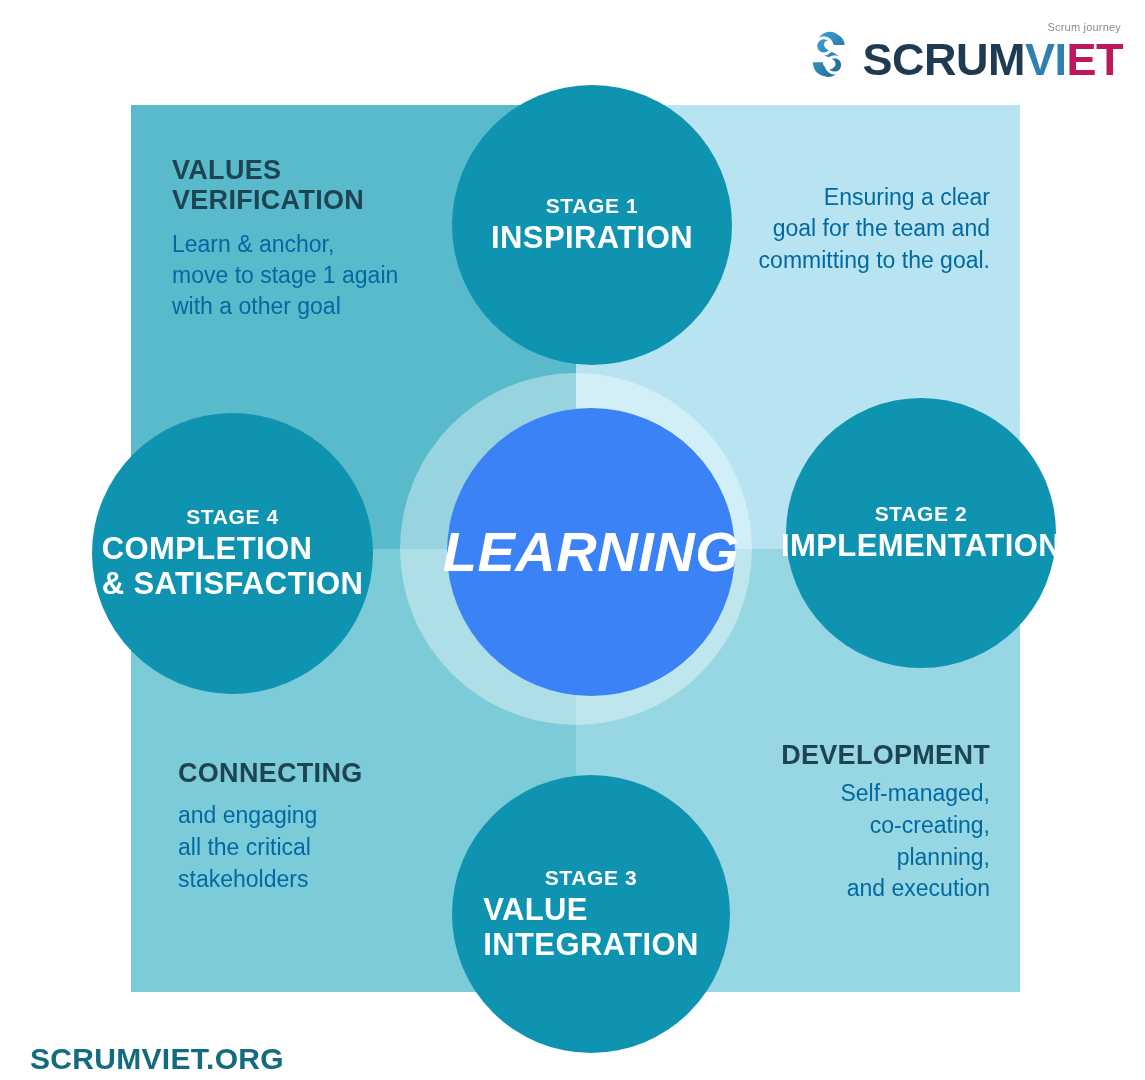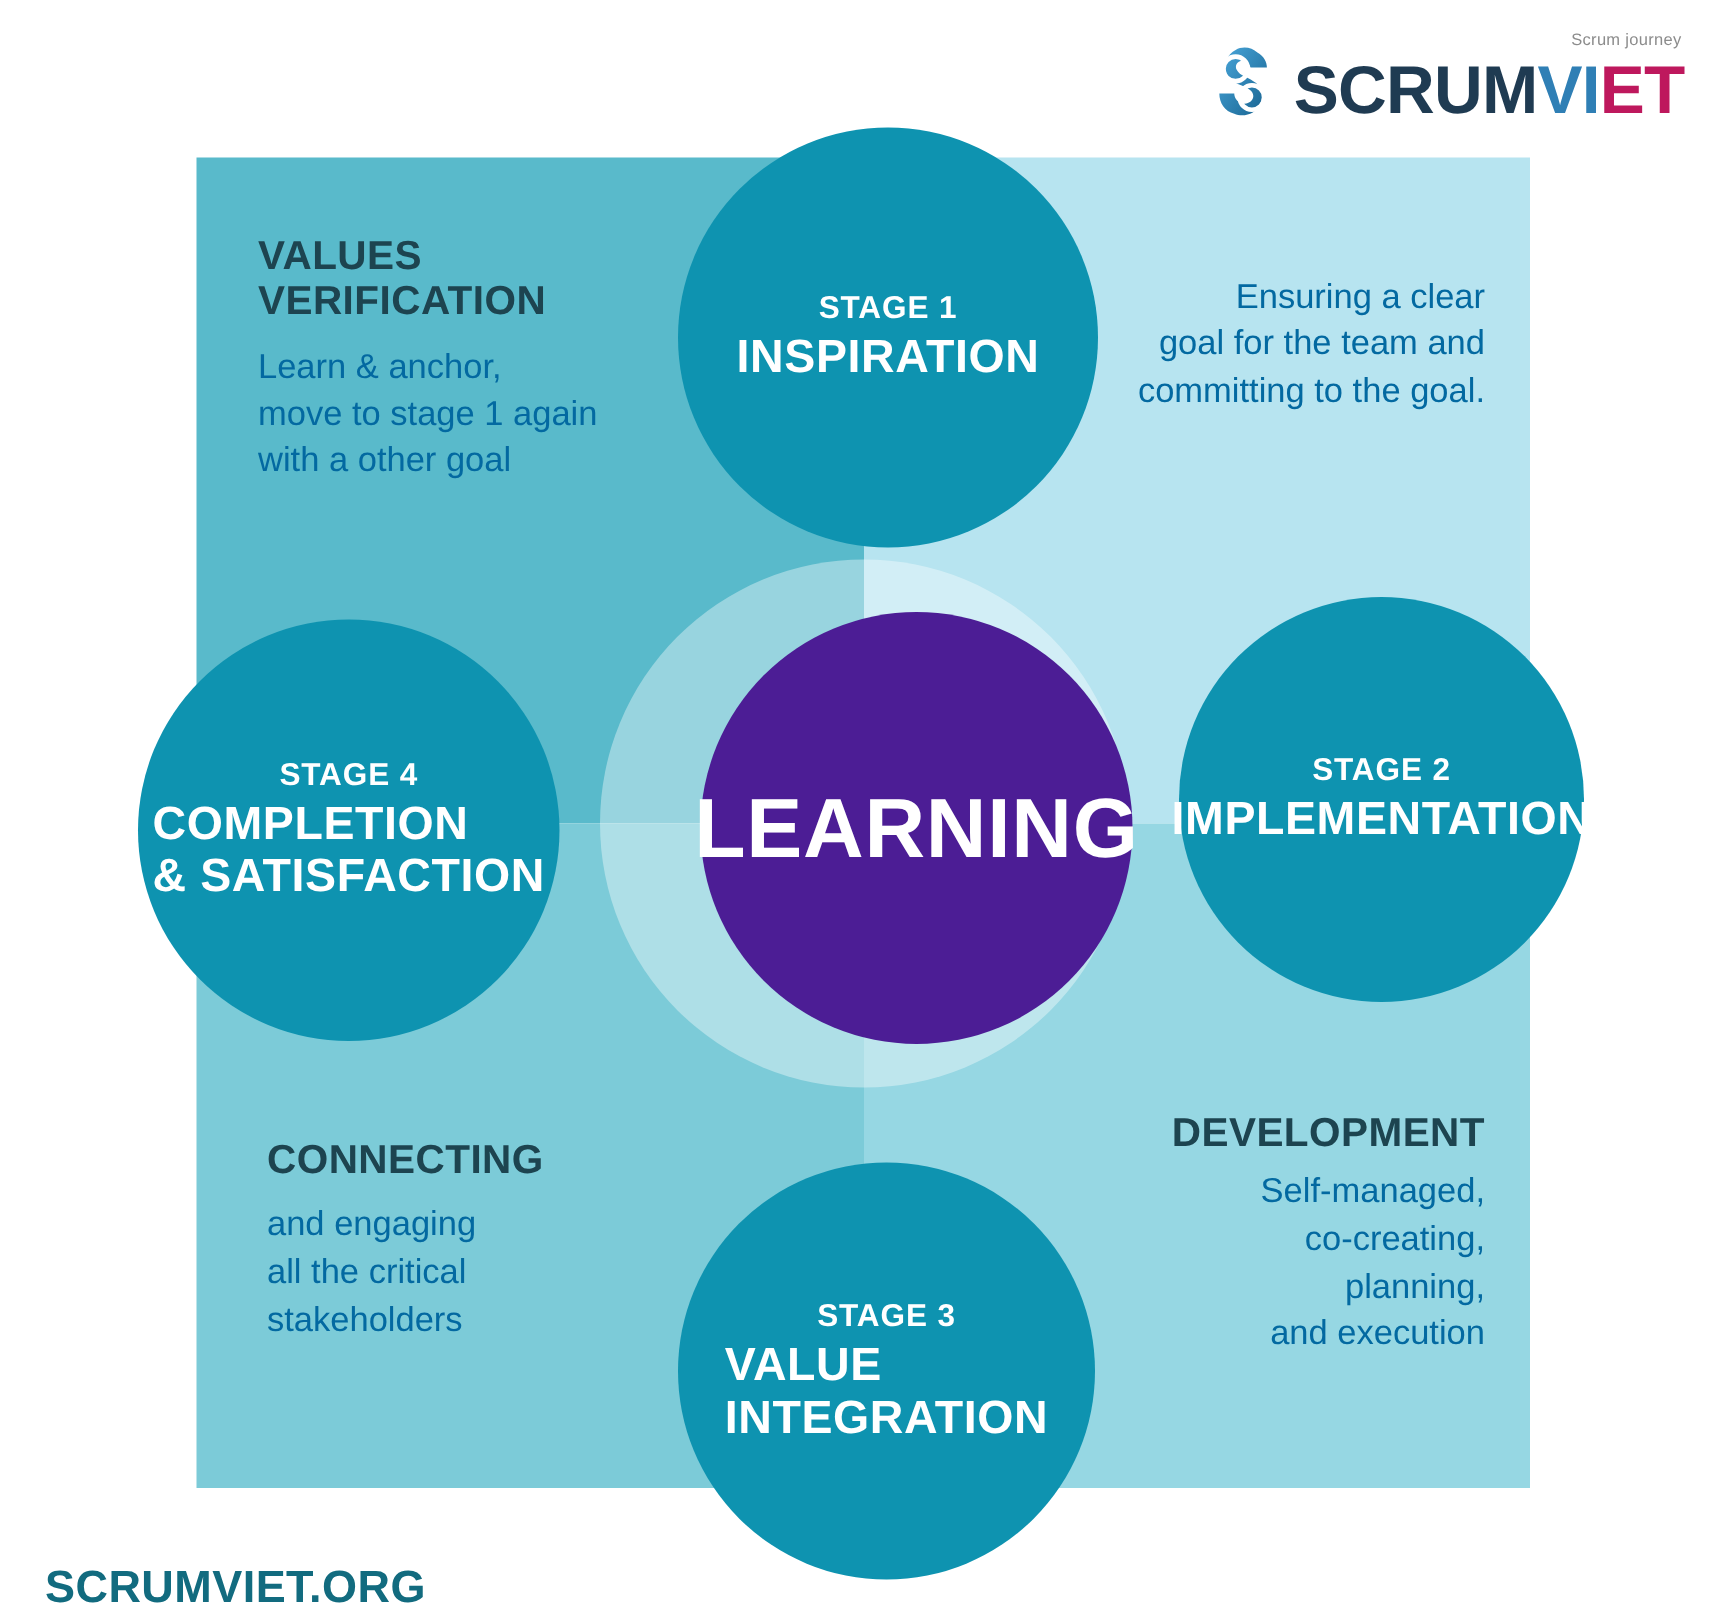--- a/index.html
+++ b/index.html
@@ -118,25 +118,26 @@
     white-space: pre-line;
   }
 
   
   #circle-stage1 { left: 452px; top:  85px; width: 280px; height: 280px; }
   #circle-stage2 { left: 786px; top: 398px; width: 270px; height: 270px; }
   #circle-stage3 { left: 452px; top: 775px; width: 278px; height: 278px; }
   #circle-stage4 { left:  92px; top: 413px; width: 281px; height: 281px; }
 
   #circle-center {
-    left: 467px;
+    left: 447px;
     top: 408px;
     width: 288px;
     height: 288px;
-    background: #4c1d95;
+    background: #3b82f6;
+    font-style: italic;
   }
   #circle-center .center-title {
     font-size: 56px;
     font-weight: 700;
     letter-spacing: .5px;
     line-height: 1;
     text-transform: uppercase;
   }
 
   

